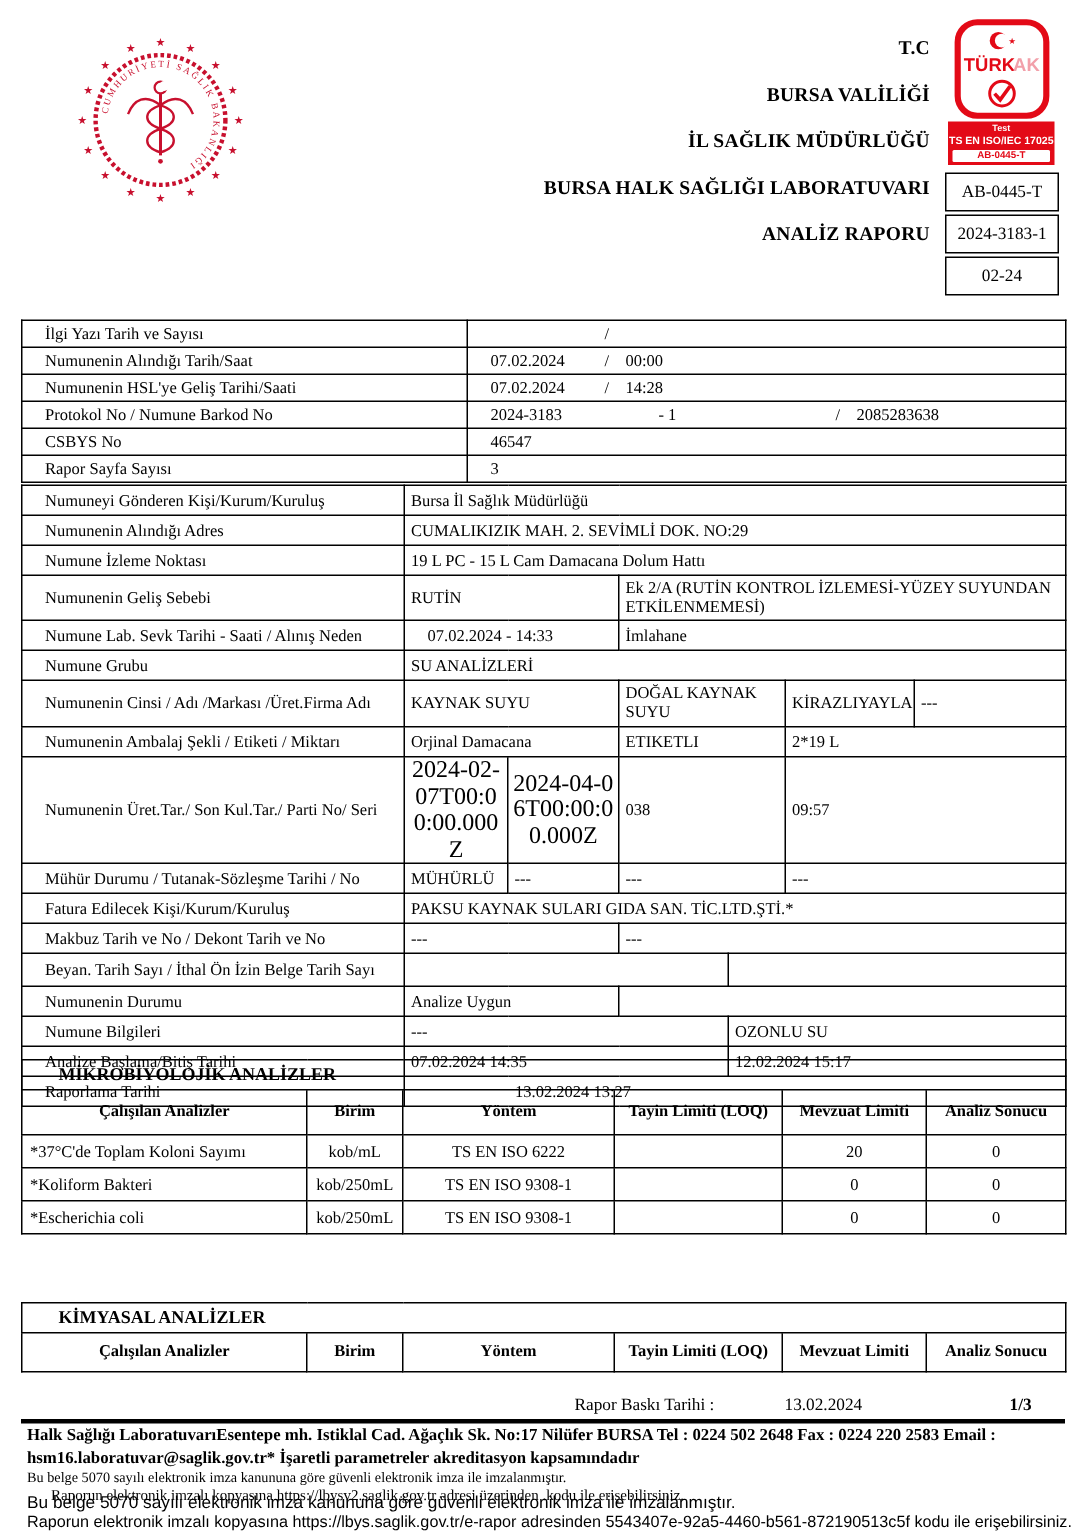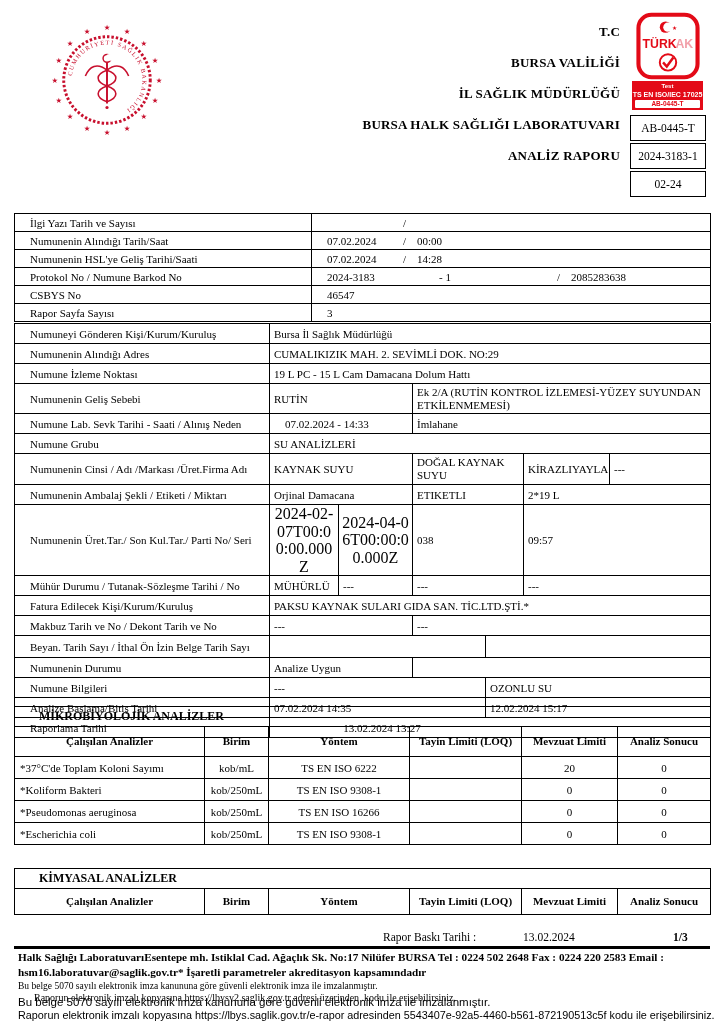--- a/index.html
+++ b/index.html
@@ -297,28 +297,20 @@
   </tr>
   <tr class="arow">
     <td>*Koliform Bakteri</td>
     <td>kob/250mL</td>
     <td>TS EN ISO 9308-1</td>
     <td></td>
     <td>0</td>
     <td>0</td>
   </tr>
   <tr class="arow">
-    <td>*Pseudomonas aeruginosa</td>
-    <td>kob/250mL</td>
-    <td>TS EN ISO 16266</td>
-    <td></td>
-    <td>0</td>
-    <td>0</td>
-  </tr>
-  <tr class="arow">
     <td>*Escherichia coli</td>
     <td>kob/250mL</td>
     <td>TS EN ISO 9308-1</td>
     <td></td>
     <td>0</td>
     <td>0</td>
   </tr>
 </tbody>
   </table>
 

